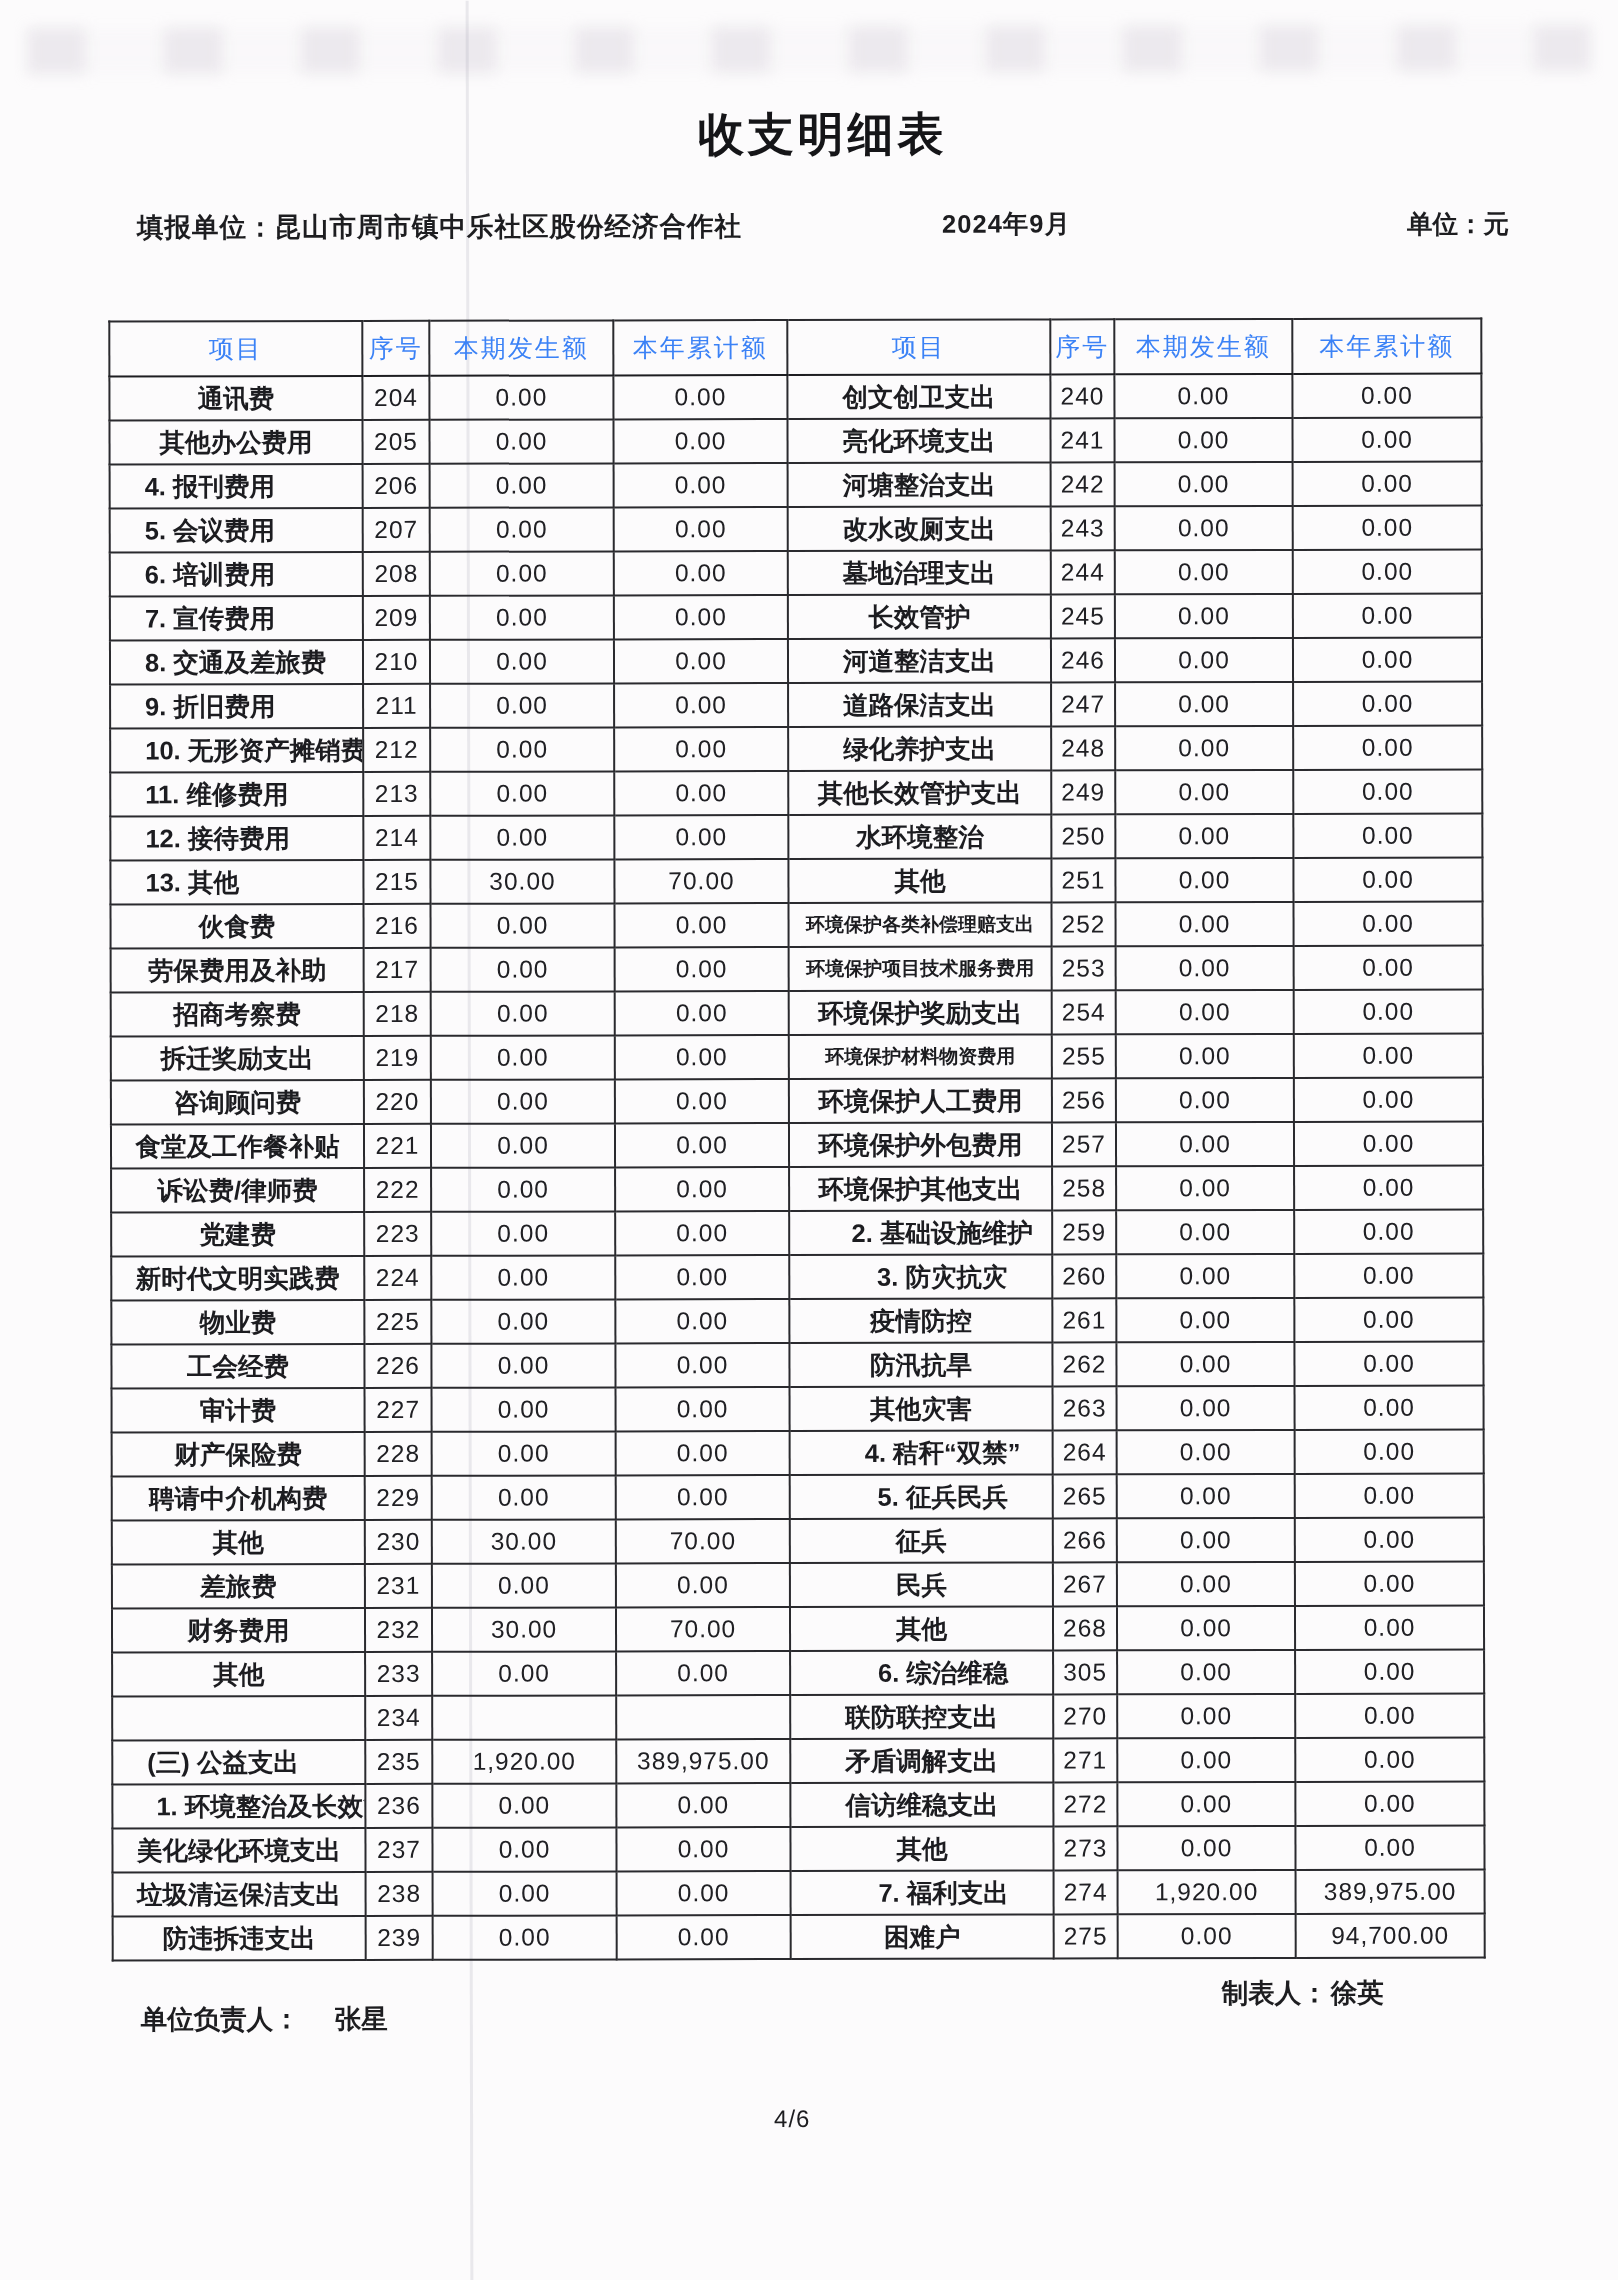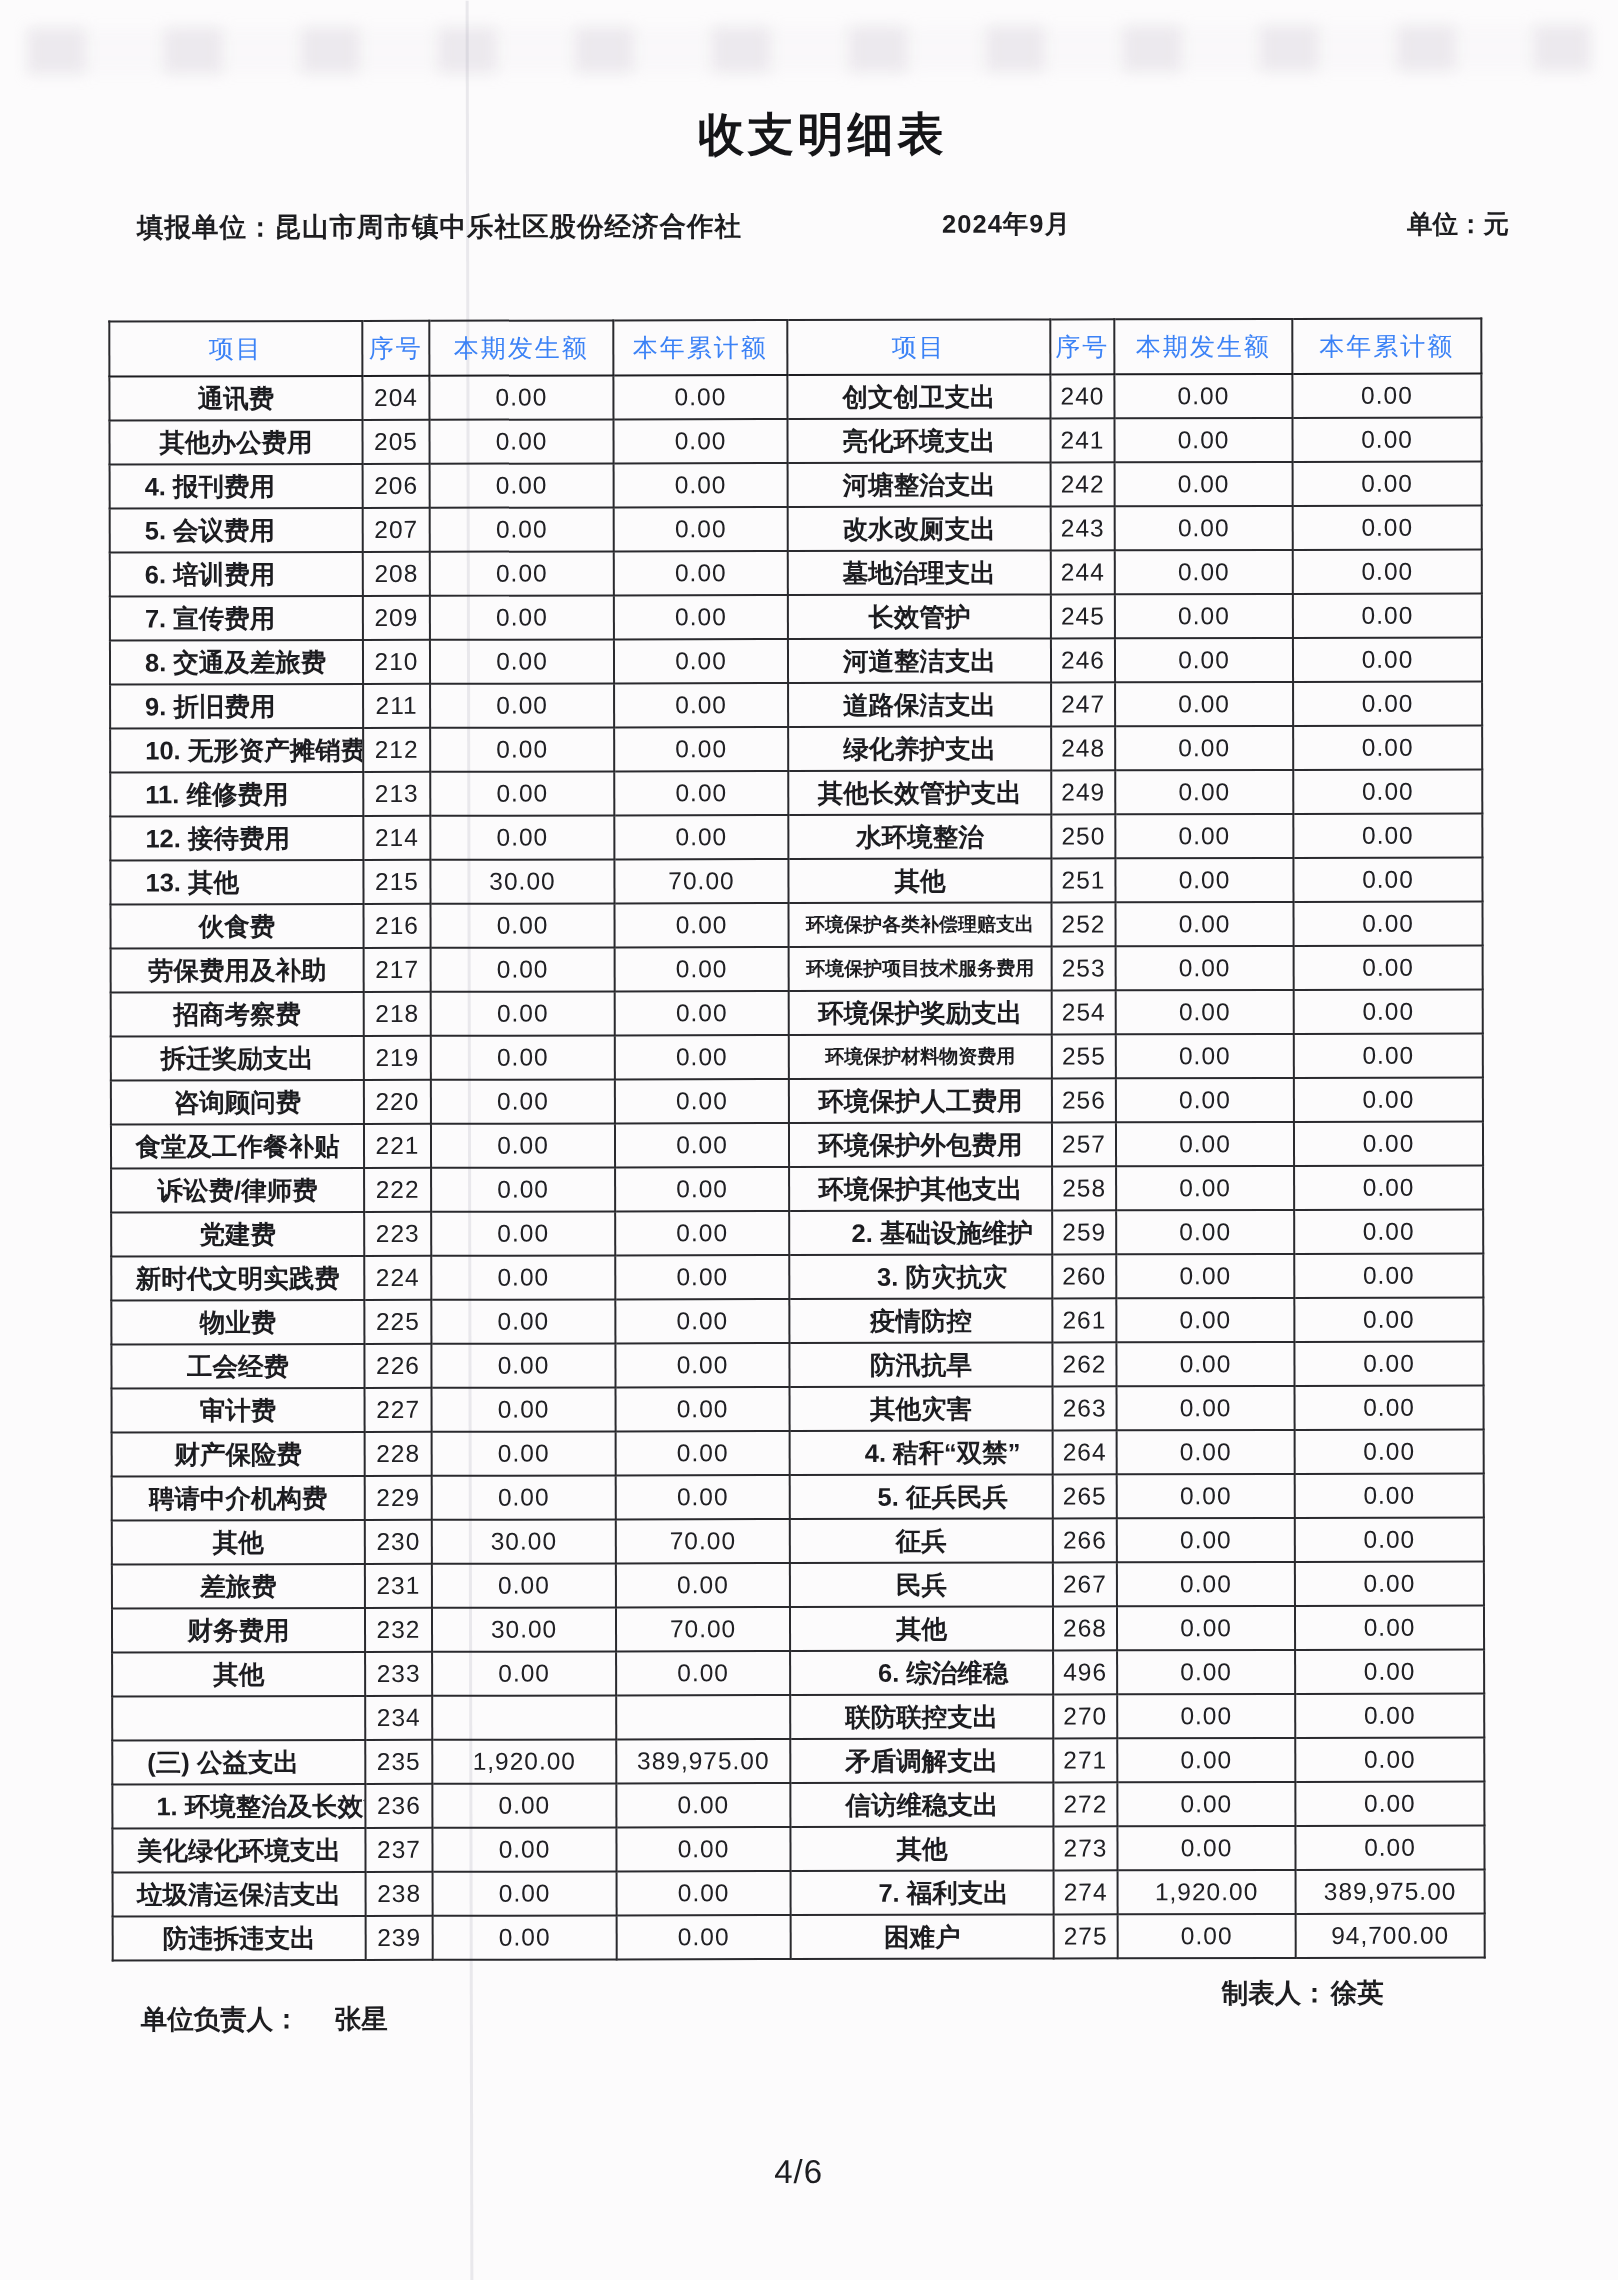--- a/index.html
+++ b/index.html
@@ -67,21 +67,21 @@
     text-align:center;
     font-size:24.5px; font-weight:400; letter-spacing:1px;
     color:#202024;
   }
 
   .footer-left  { position:absolute; top:1968px; left:139px;  font-size:26.5px; font-weight:700;margin-top:32px; }
   .footer-left .name  { margin-left:35px; }
   .footer-right { position:absolute; top:1976px; left:1220px; font-size:26.5px; font-weight:700; }
   .footer-right .name { margin-left:3px; }
 
-  .page-number { position:absolute; top:2105px; left:772px; font-size:33px; font-weight:400; letter-spacing:1px;margin-top:48px; }
+  .page-number { position:absolute; top:2105px; left:772px; font-size:24px; font-weight:400; letter-spacing:1px; }
 </style>
 </head>
 <body>
 
 <div class="sheet">
 
   <div class="scan-band"></div>
   <div class="scan-line"></div>
 
   <h1 class="title">收支明细表</h1>
@@ -403,21 +403,21 @@
           <td class="num">268</td>
           <td class="num">0.00</td>
           <td class="num">0.00</td>
         </tr>
         <tr>
           <td class="item center">其他</td>
           <td class="num">233</td>
           <td class="num">0.00</td>
           <td class="num">0.00</td>
           <td class="item left2">6. 综治维稳</td>
-          <td class="num">496</td>
+          <td class="num">305</td>
           <td class="num">0.00</td>
           <td class="num">0.00</td>
         </tr>
         <tr>
           <td class="item center"></td>
           <td class="num">234</td>
           <td class="num"></td>
           <td class="num"></td>
           <td class="item center">联防联控支出</td>
           <td class="num">270</td>

